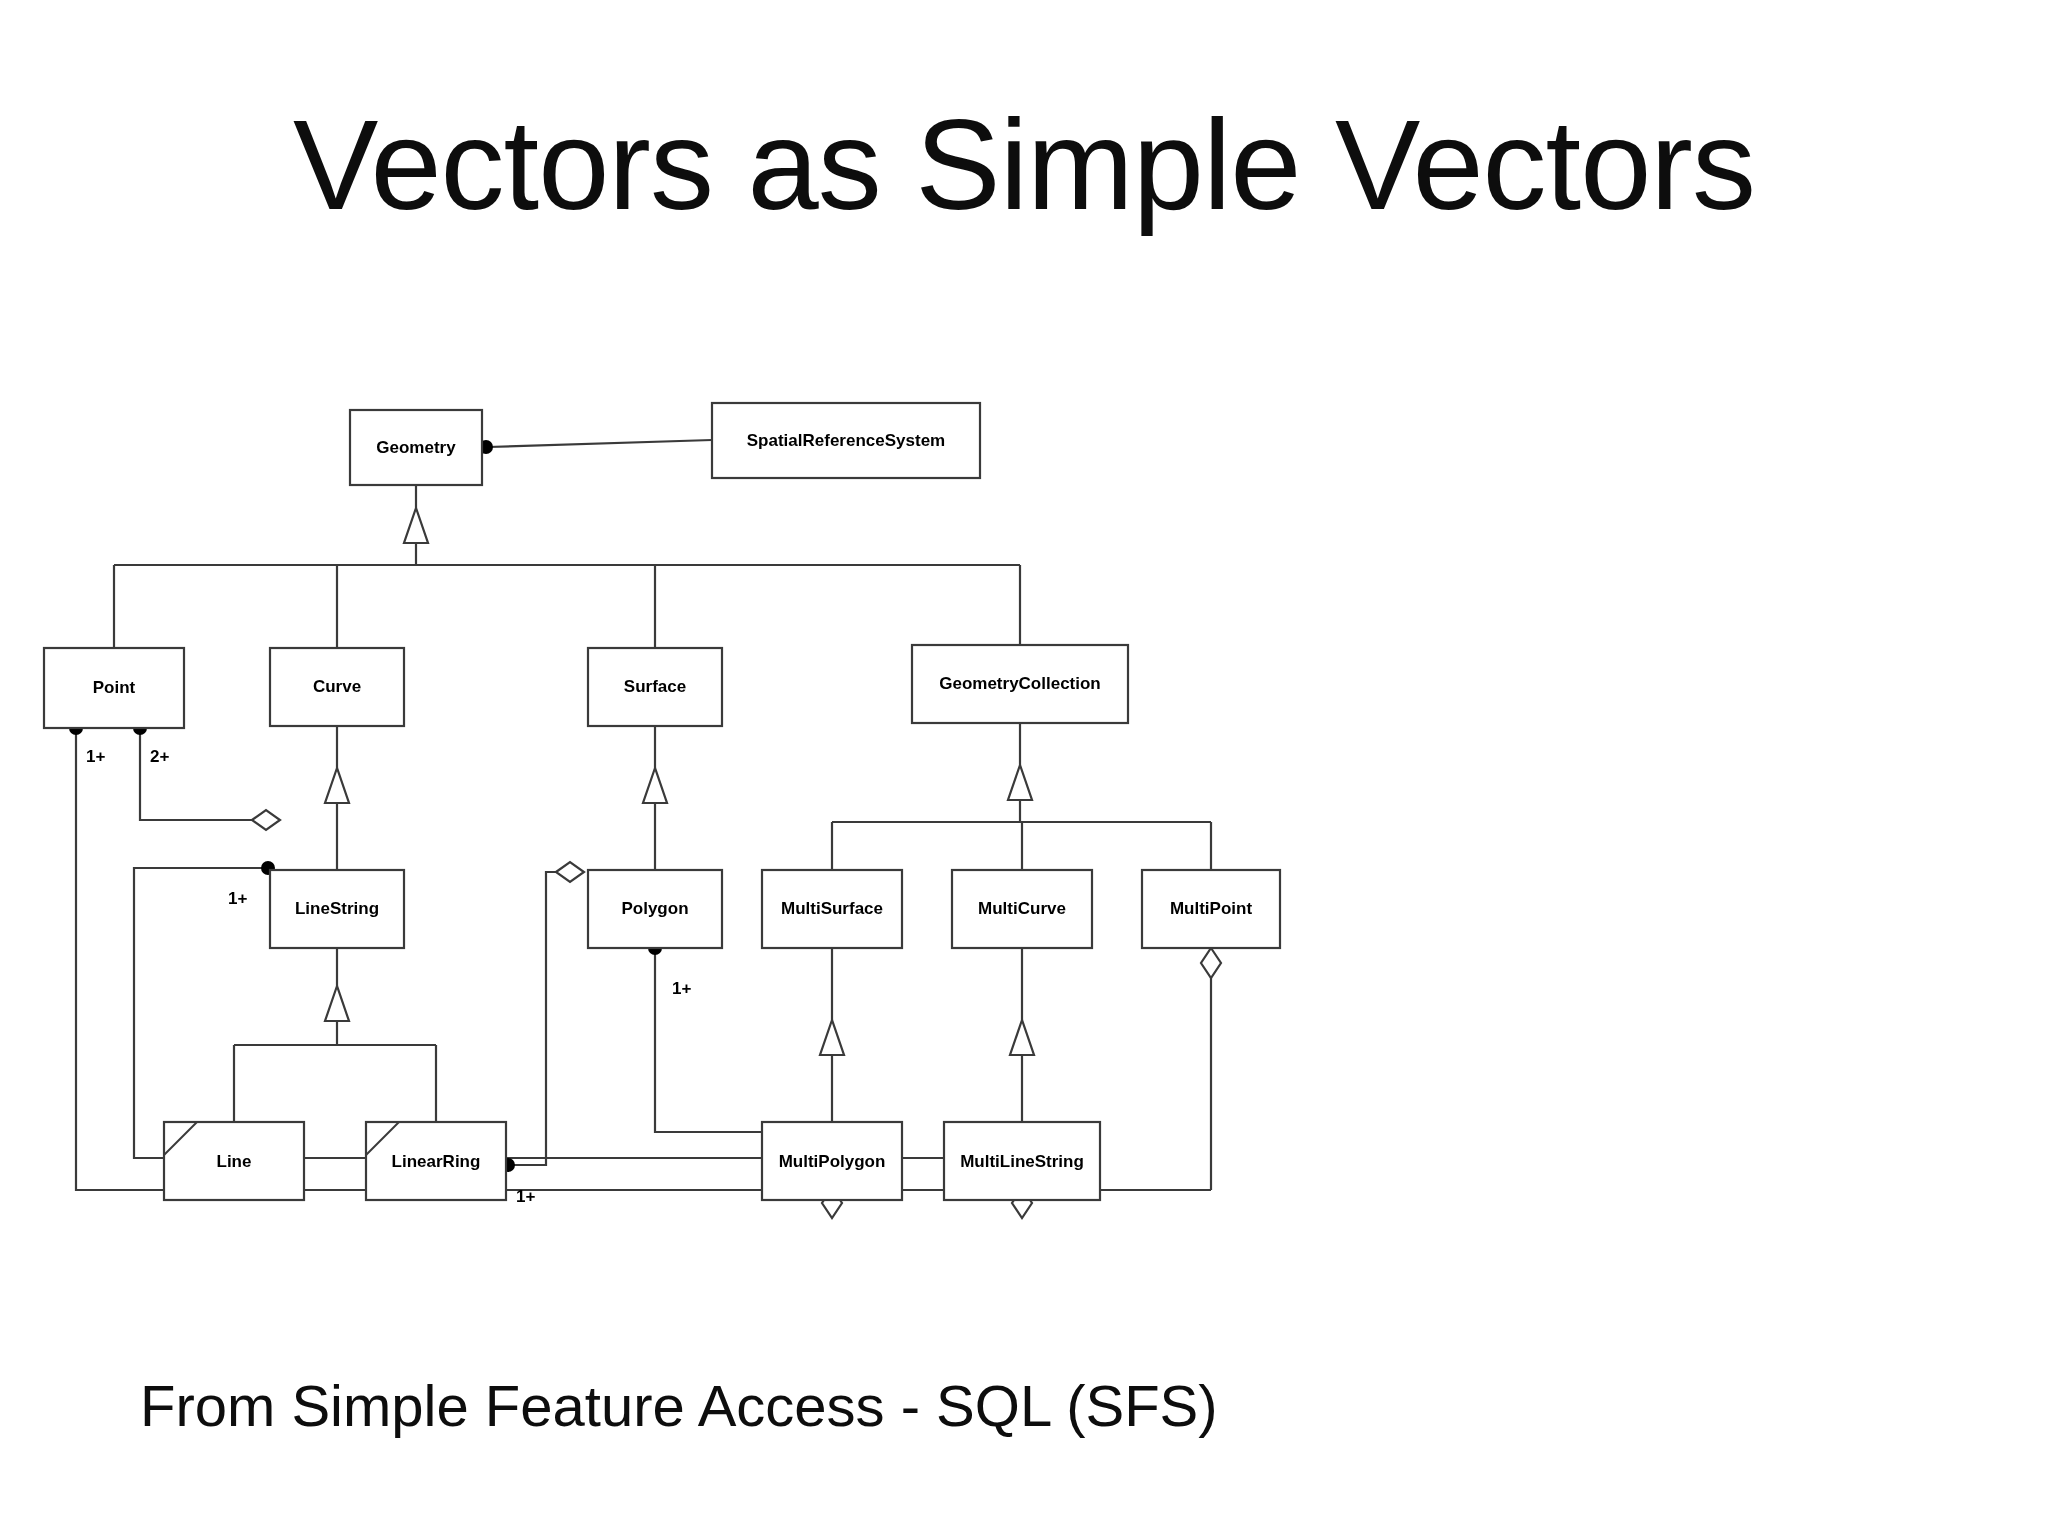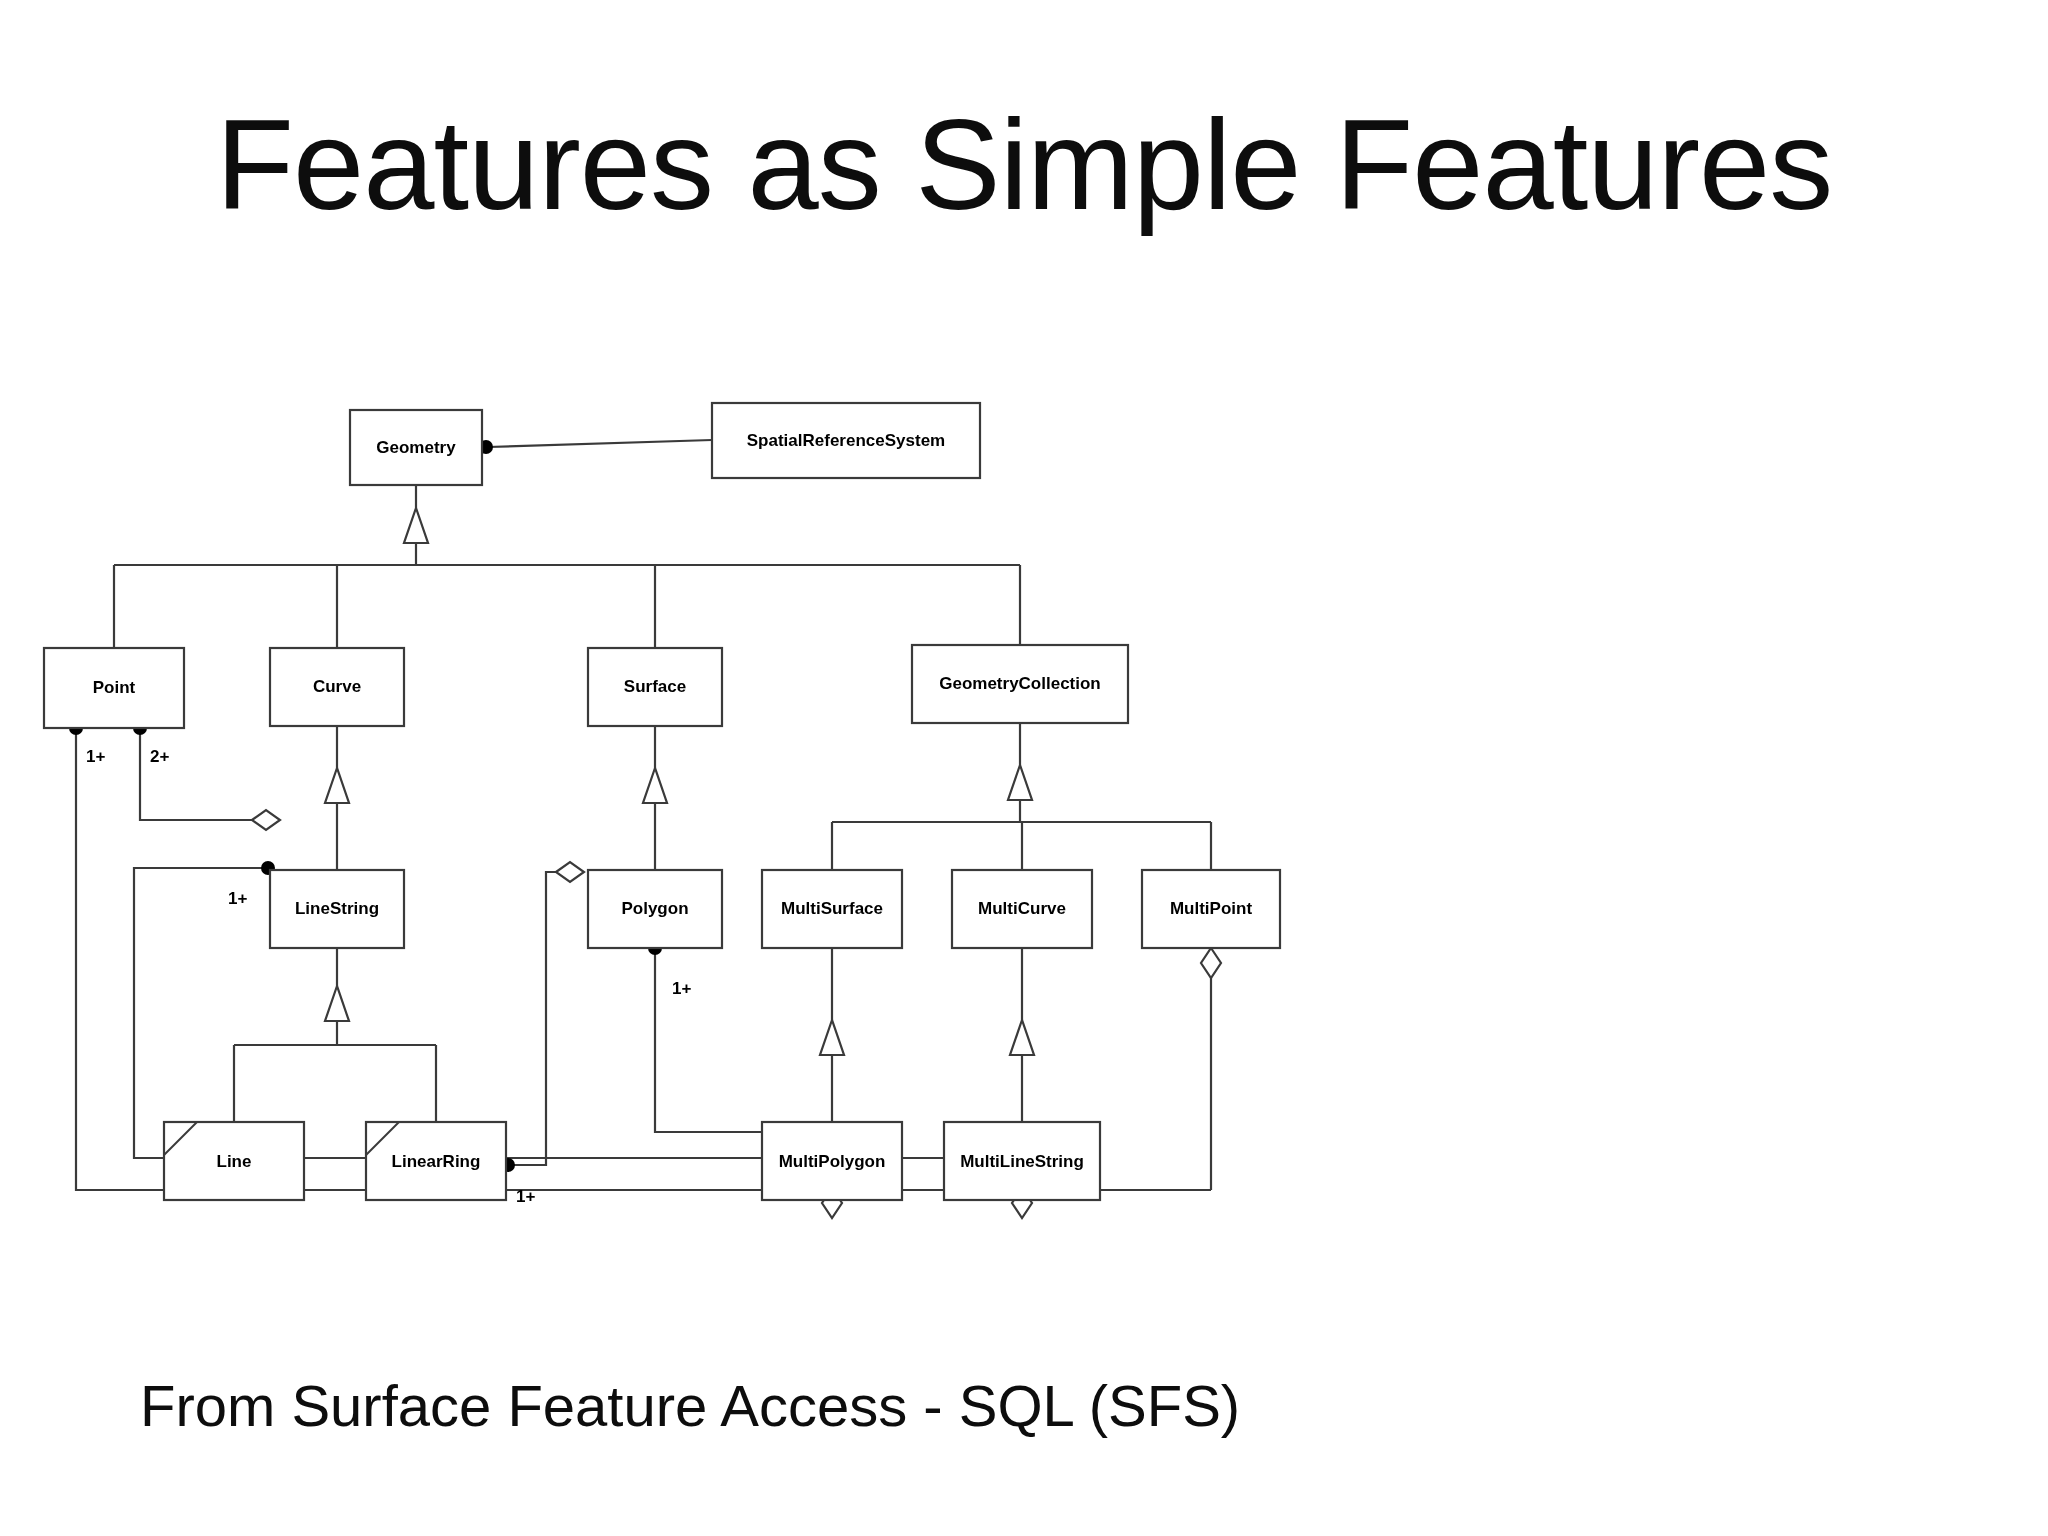--- a/index.html
+++ b/index.html
@@ -98,21 +98,21 @@
     fill: none;
     stroke: #3a3a3a;
     stroke-width: 2.0;
   }
 </style>
 </head>
 <body>
 
 <div class="slide">
 
-  <div id="slide-title">Features as Simple Features</div>
+  <div id="slide-title">Vectors as Simple Vectors</div>
 
   <svg id="uml-diagram" viewBox="0 0 1320 960" xmlns="http://www.w3.org/2000/svg">
 
     <g id="gen-edges">
 
       <path class="uml-line" d="M416,105 L416,128"></path>
       <path class="uml-tri" d="M416,128 L404,163 L428,163 Z"></path>
       <path class="uml-line" d="M416,163 L416,185 M114,185 L1020,185 M114,185 L114,268 M337,185 L337,268 M655,185 L655,268 M1020,185 L1020,265"></path>
 
       <path class="uml-line" d="M337,346 L337,388"></path>
@@ -252,15 +252,15 @@
     <g id="multiplicity-labels">
       <text class="uml-mult" x="86" y="378">1+</text>
       <text class="uml-mult" x="150" y="378">2+</text>
       <text class="uml-mult" x="228" y="520">1+</text>
       <text class="uml-mult" x="672" y="610">1+</text>
       <text class="uml-mult" x="516" y="818">1+</text>
     </g>
 
   </svg>
 
-  <div id="slide-caption">From Surface Feature Access - SQL (SFS)</div>
+  <div id="slide-caption">From Simple Feature Access - SQL (SFS)</div>
 
 </div>
 
 </body></html>

